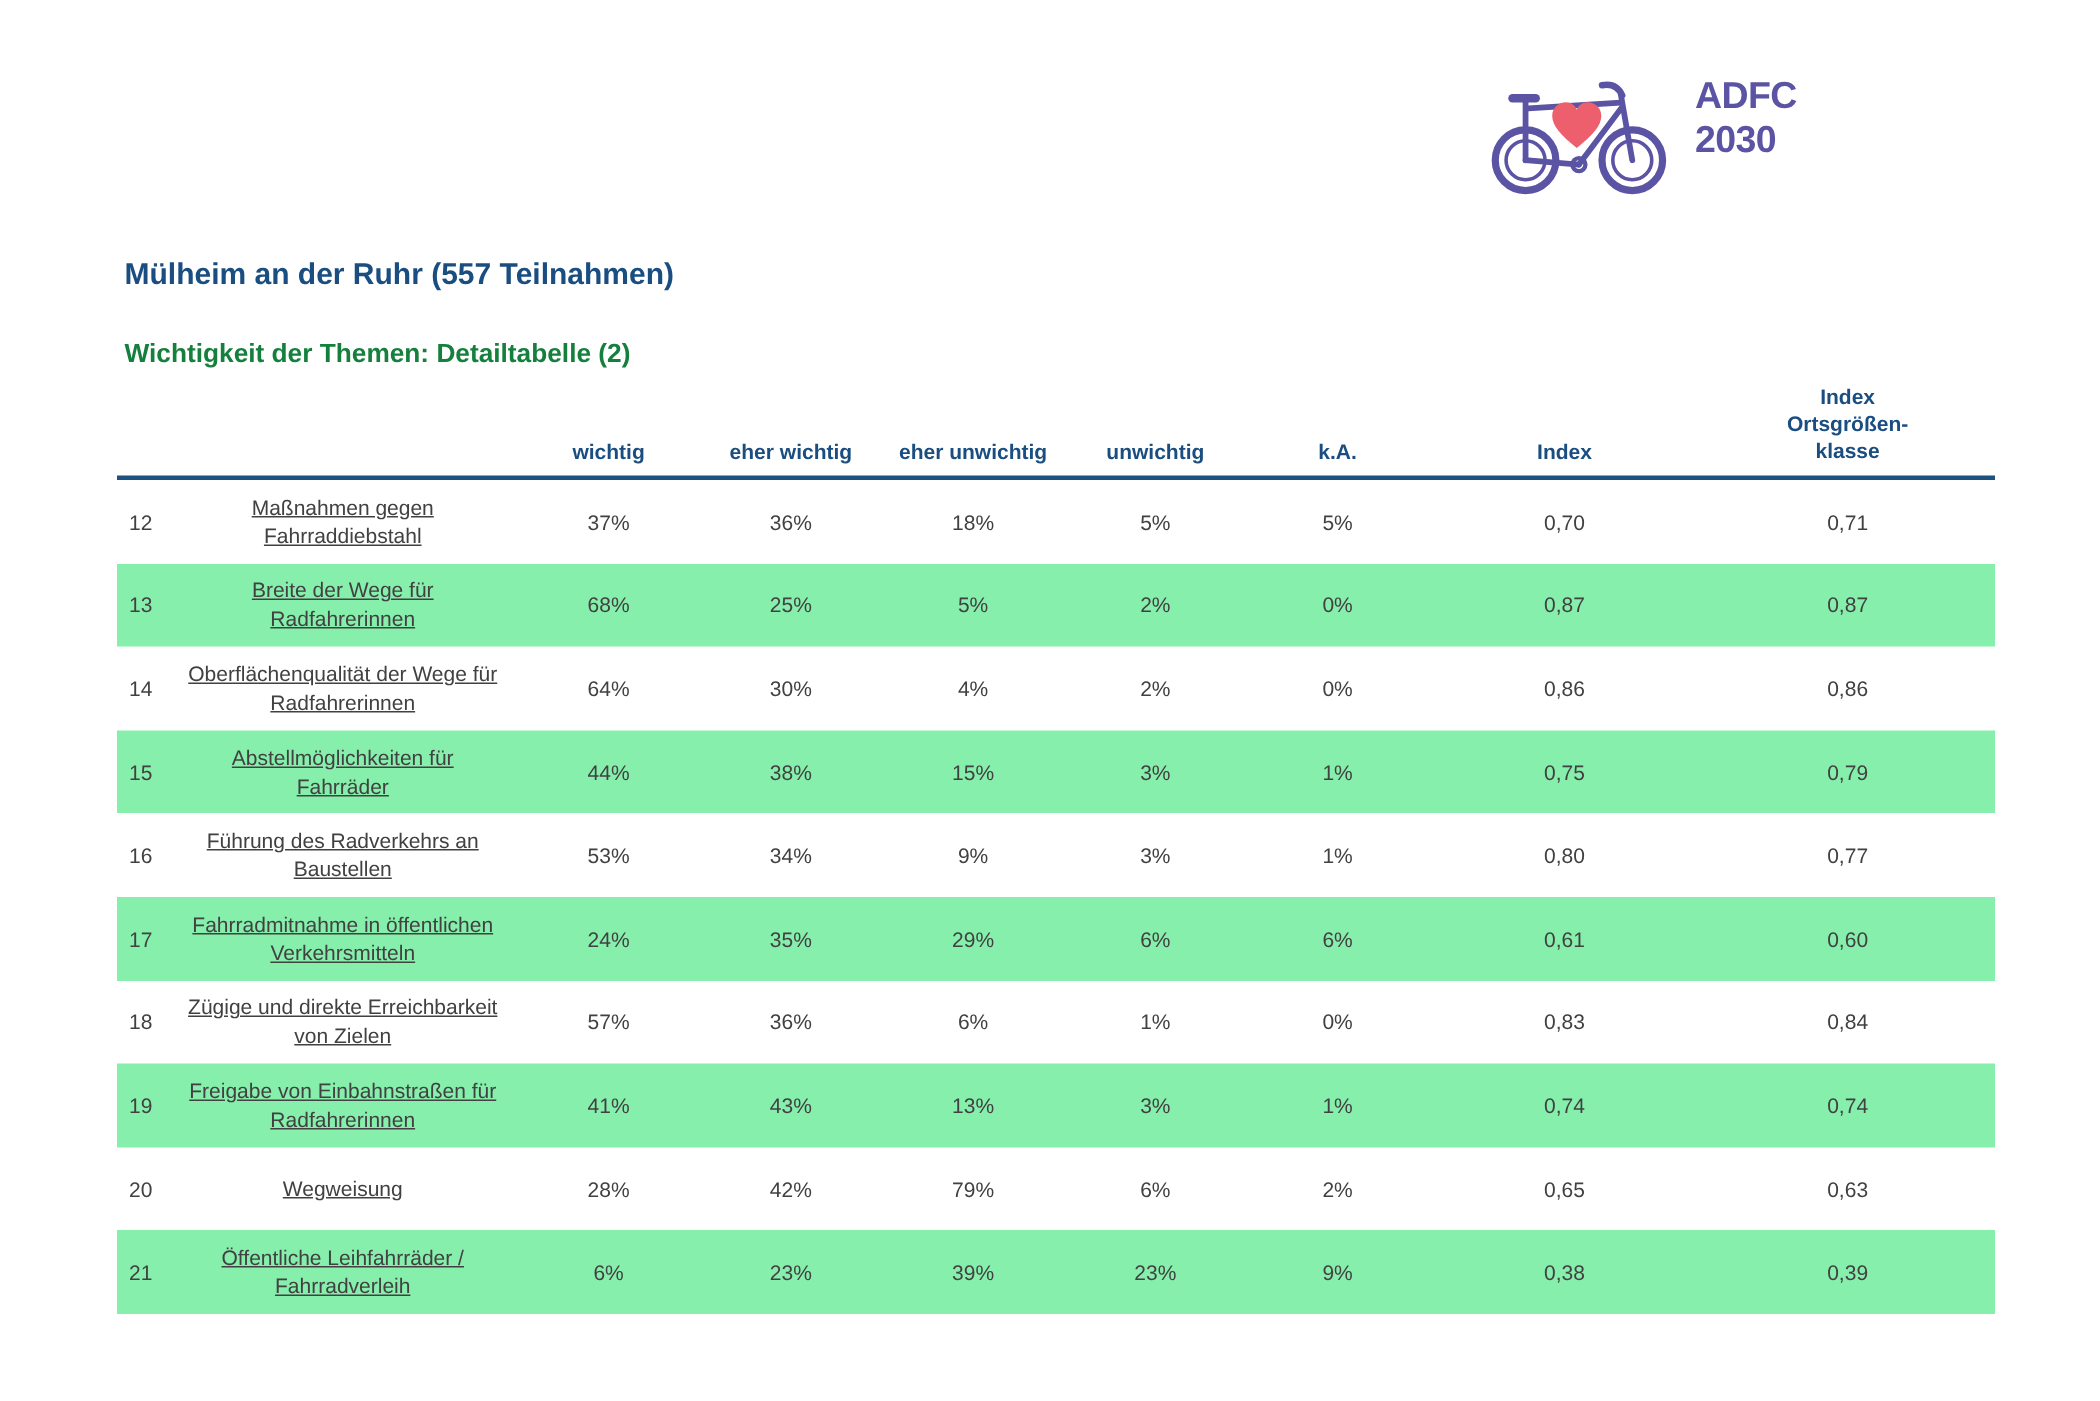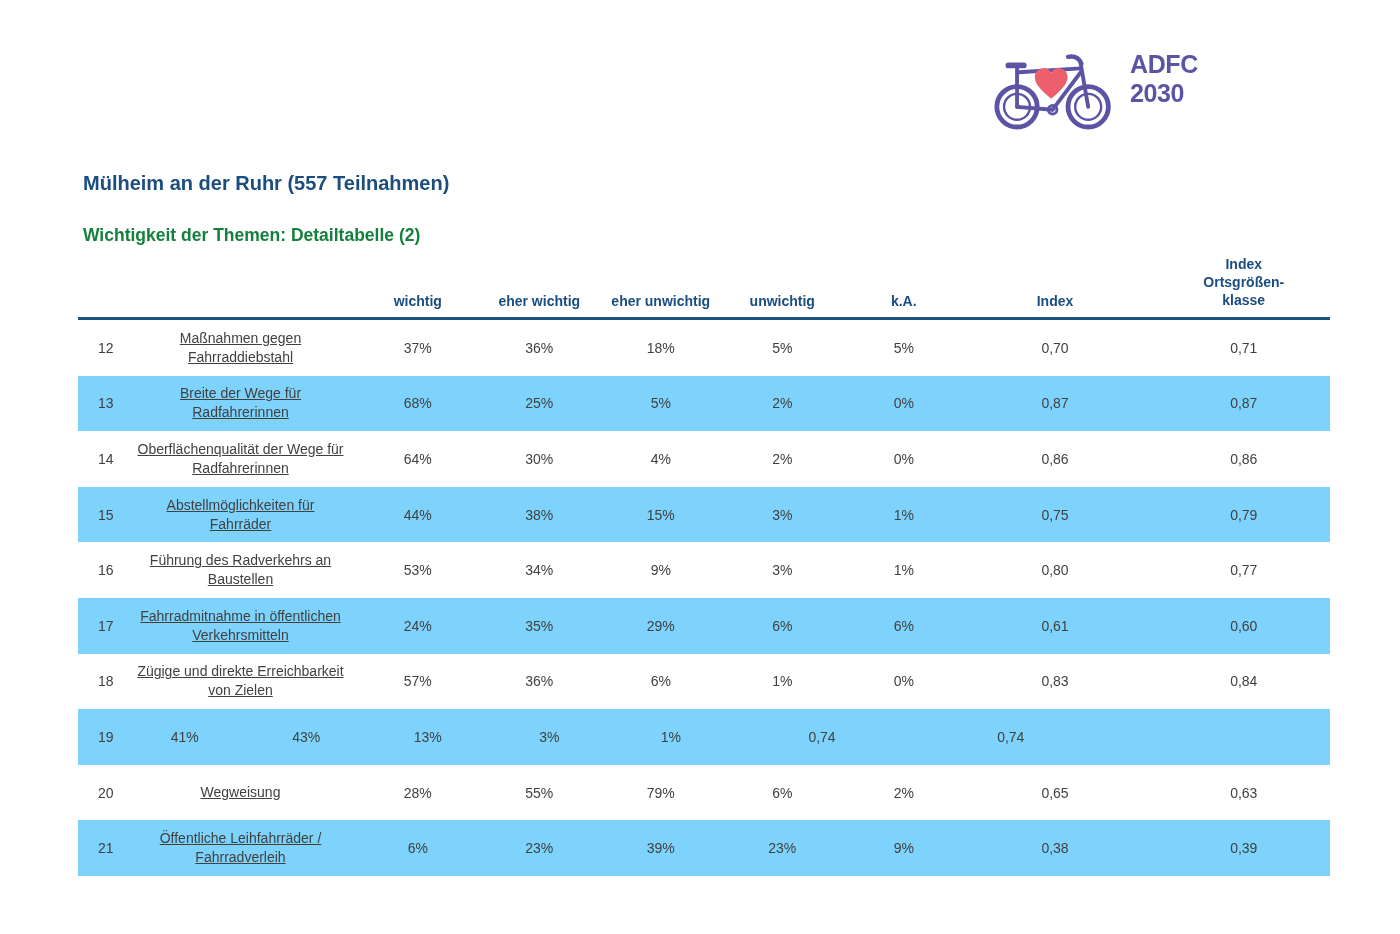--- a/index.html
+++ b/index.html
@@ -39,23 +39,23 @@
     height:70px;box-sizing:border-box;padding-bottom:8px;
     border-bottom:3px solid #1b527f;
     color:#1a4d80;font-size:14px;font-weight:bold;
   }
   .thead .ogk span{display:block;line-height:18px;}
   .trow{
     display:flex;align-items:center;
     height:55.6px;
     font-size:14px;color:#414141;
   }
-  .trow.stripe{background:#7dd3fc;}
+  .trow.stripe{background:#86efac;}
   .c{flex:none;}
-  .nr{width:34px;padding-left:8px;box-sizing:border-box;margin-left:12px;}
+  .nr{width:34px;padding-left:8px;box-sizing:border-box;}
   .thema{
     width:233px;text-align:center;line-height:19px;
     padding:0 11px;box-sizing:border-box;text-decoration:underline;
   }
   .pct{width:121.5px;text-align:center;}
   .idx{width:181px;text-align:center;}
   .ogk{width:196.5px;text-align:center;}
 </style>
 </head>
 <body>
@@ -185,33 +185,34 @@
         <div class="c pct">57%</div>
         <div class="c pct">36%</div>
         <div class="c pct">6%</div>
         <div class="c pct">1%</div>
         <div class="c pct">0%</div>
         <div class="c idx">0,83</div>
         <div class="c ogk">0,84</div>
       </div>
       <div class="trow stripe">
         <div class="c nr">19</div>
+        <div class="c thema">Freigabe von Einbahnstraßen für Radfahrerinnen</div>
         <div class="c pct">41%</div>
         <div class="c pct">43%</div>
         <div class="c pct">13%</div>
         <div class="c pct">3%</div>
         <div class="c pct">1%</div>
         <div class="c idx">0,74</div>
         <div class="c ogk">0,74</div>
       </div>
       <div class="trow">
         <div class="c nr">20</div>
         <div class="c thema">Wegweisung</div>
         <div class="c pct">28%</div>
-        <div class="c pct">55%</div>
+        <div class="c pct">42%</div>
         <div class="c pct">79%</div>
         <div class="c pct">6%</div>
         <div class="c pct">2%</div>
         <div class="c idx">0,65</div>
         <div class="c ogk">0,63</div>
       </div>
       <div class="trow stripe">
         <div class="c nr">21</div>
         <div class="c thema">Öffentliche Leihfahrräder / Fahrradverleih</div>
         <div class="c pct">6%</div>

